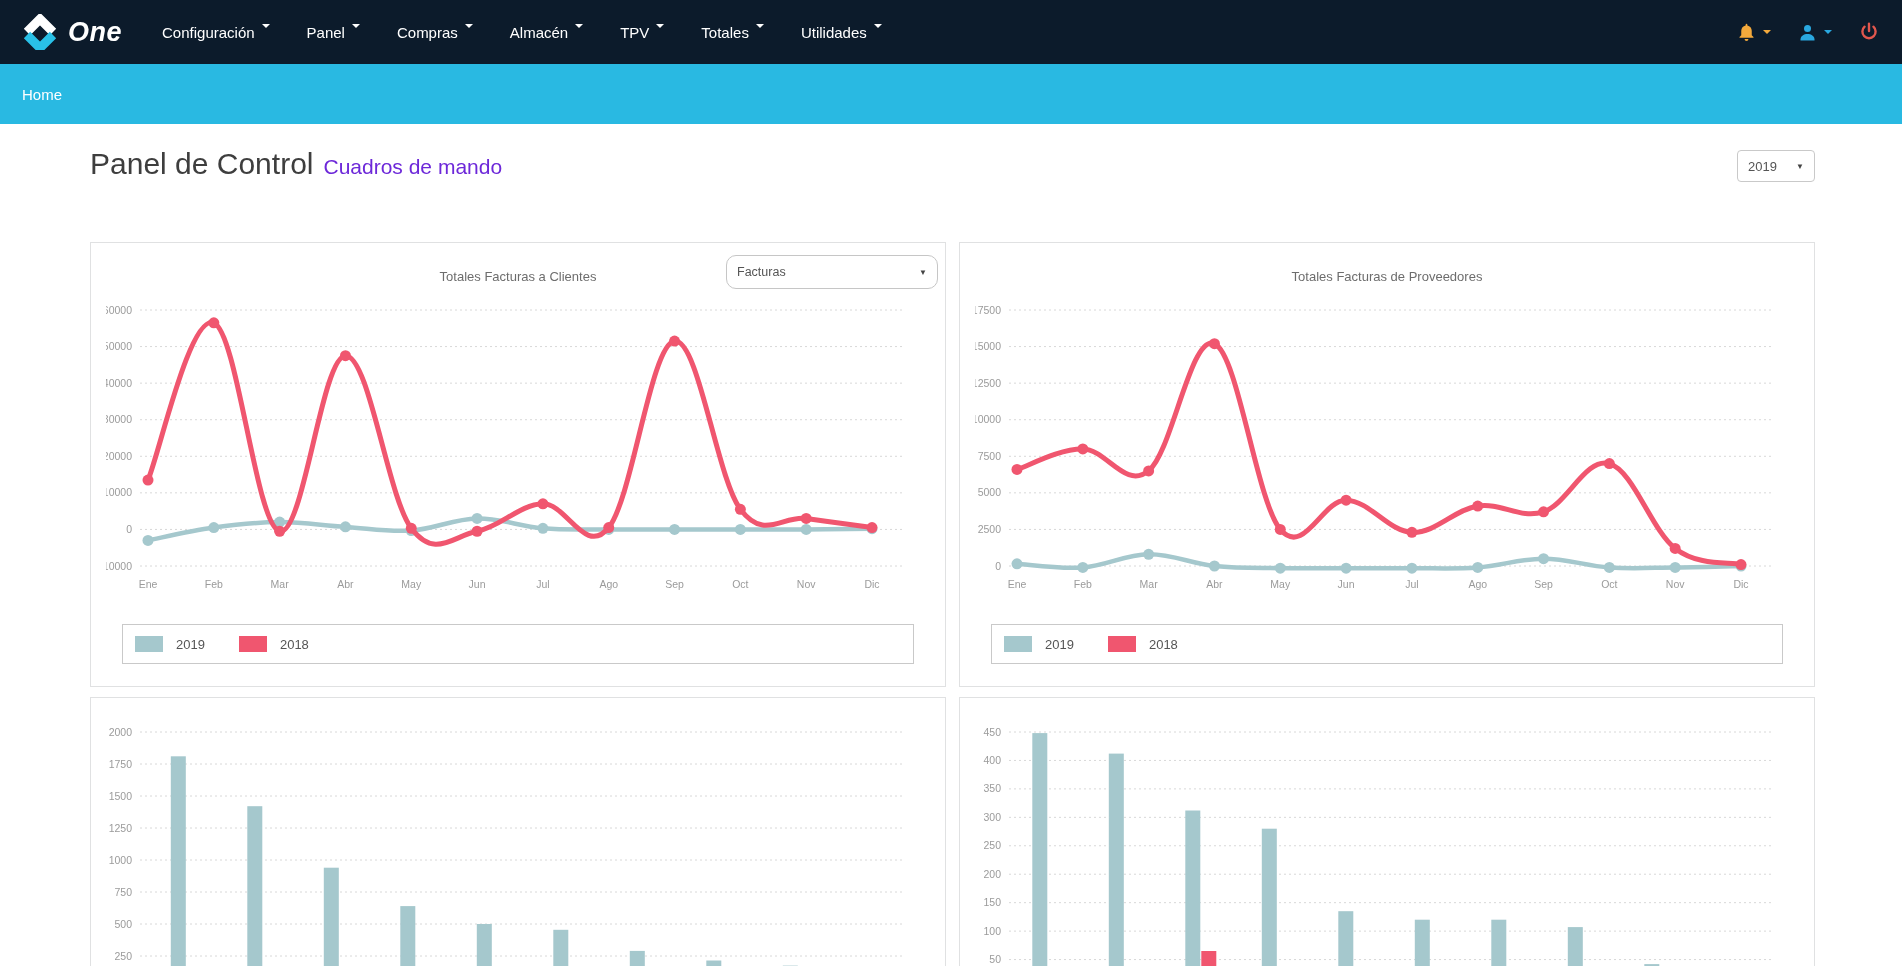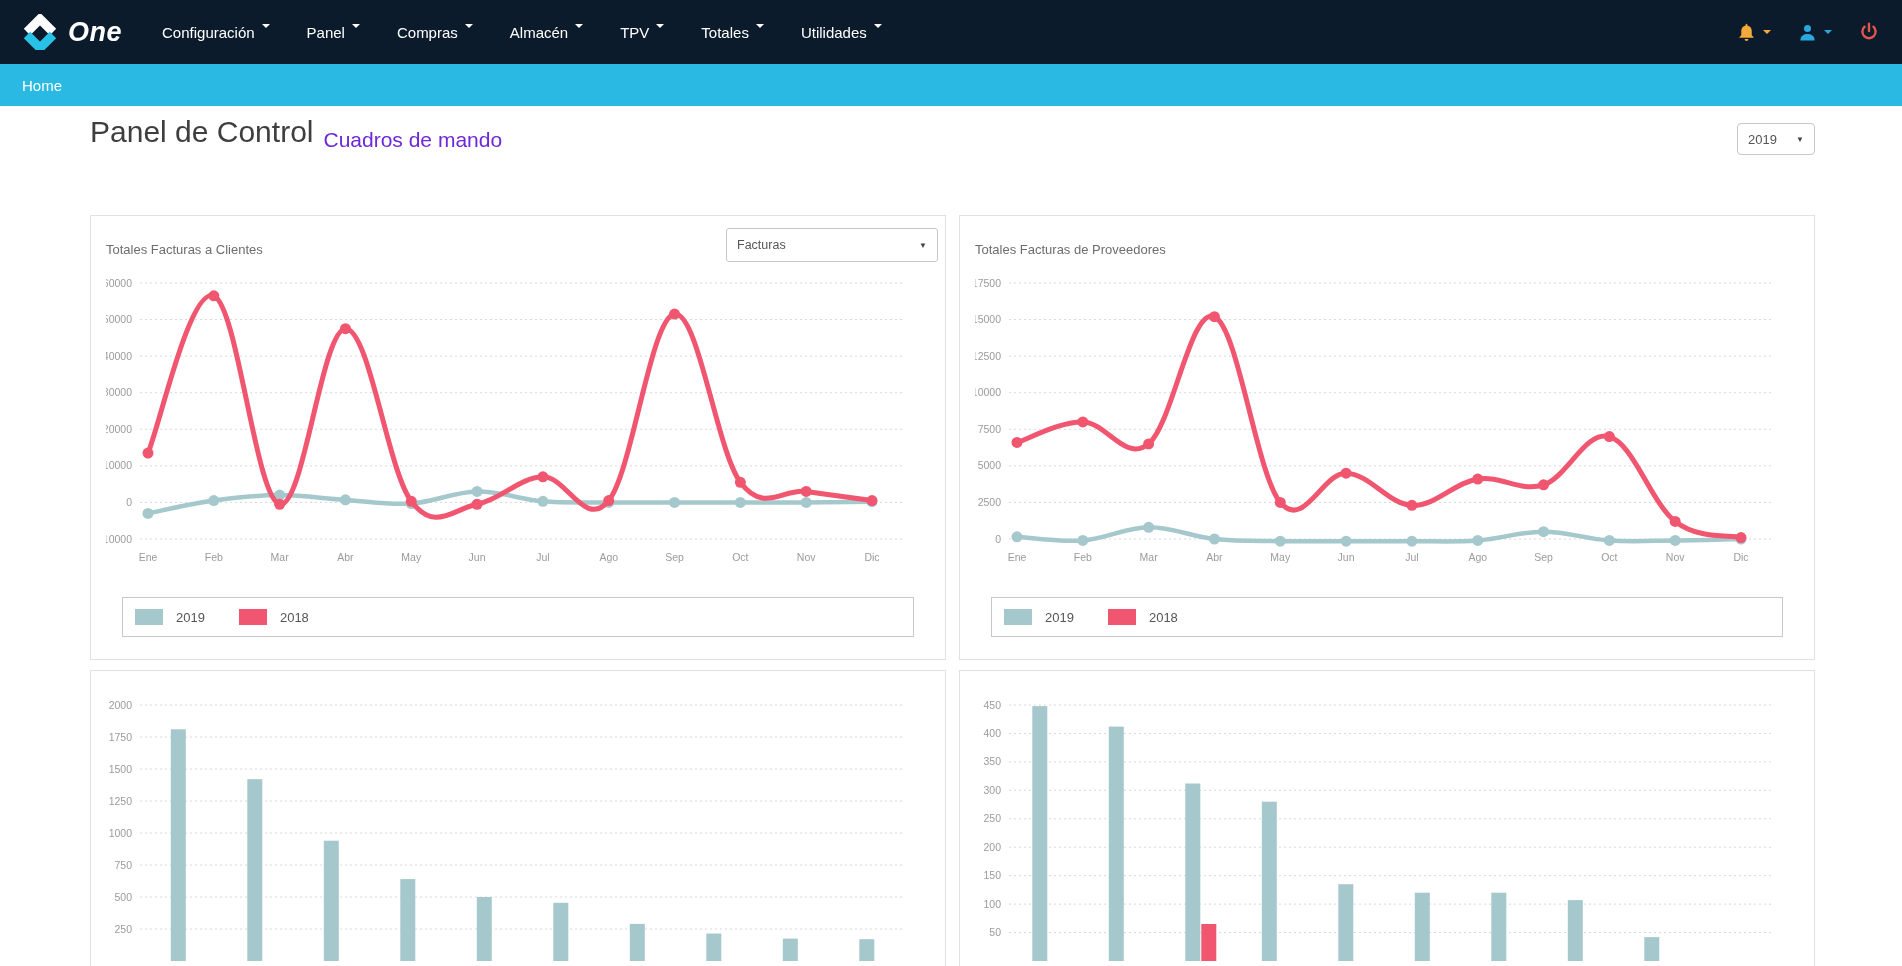--- a/index.html
+++ b/index.html
@@ -13,38 +13,38 @@
   .brand { display:flex; align-items:center; gap:10px; margin-right:30px; cursor:pointer; }
   .brand-text { color:#fff; font-size:27px; font-weight:bold; font-style:italic; letter-spacing:.5px; }
   .nav-menu { display:flex; gap:37px; margin-left:10px; }
   .nav-item { color:#fff; font-size:15px; display:flex; align-items:flex-start; gap:7px; cursor:pointer; white-space:nowrap; }
   .caret-down { width:0; height:0; border-left:4px solid transparent; border-right:4px solid transparent; border-top:4px solid #fff; }
   .caret-orange { border-top-color:#f3a93c; }
   .caret-blue { border-top-color:#29a8e0; }
   .nav-right { margin-left:auto; display:flex; align-items:center; gap:26px; }
   .icon-group { display:flex; align-items:center; gap:6px; cursor:pointer; }
   
-  .breadcrumb-bar { height:42px; background:#29b9e2; display:flex; align-items:center; padding:0 22px; }
+  .breadcrumb-bar { height:60px; background:#29b9e2; display:flex; align-items:center; padding:0 22px; }
   .breadcrumb-bar a { color:#fff; font-size:15px; text-decoration:none; cursor:pointer; }
   
   .content { padding:0 87px 0 90px; }
-  .heading-row { display:flex; align-items:center; margin-top:3px; }
+  .heading-row { display:flex; align-items:flex-end; margin-top:12px; }
   .page-title { margin:0; font-size:30px; font-weight:400; color:#3e3e3e; line-height:1.25; }
   .page-subtitle { font-size:21px; color:#6d28d9; margin-left:10px; align-self:flex-end; padding-bottom:3px; }
   .year-select { margin-left:auto; margin-top:14px; width:78px; height:32px; border:1px solid #c9c9c9; border-radius:4px;
     display:flex; align-items:center; justify-content:space-between; padding:0 10px; font-size:13px; color:#555; background:#fff; cursor:pointer; }
   .select-caret { font-size:8px; color:#444; }
   
   .charts-row { display:flex; gap:13px; }
   .row1 { margin-top:60px; }
   .row2 { margin-top:10px; }
   .panel { flex:1; border:1px solid #e0e1e2; background:#fff; position:relative; padding:10px 15px 18px; }
   .row1 .panel, .row2 .panel { height:445px; }
-  .panel-title { font-size:13px; color:#6d6d6d; margin-top:16px; }
-  .facturas-select { position:absolute; top:12px; right:7px; width:212px; height:30px; border:1px solid #c6c6c6; border-radius:3px;
+  .panel-title { text-align:center; font-size:13px; color:#6d6d6d; margin-top:16px; }
+  .facturas-select { position:absolute; top:12px; right:7px; width:212px; height:30px; border:1px solid #c6c6c6; border-radius:10px;
     background:#fff; display:flex; align-items:center; justify-content:space-between; padding:16px 10px; font-size:12.5px; color:#555; cursor:pointer; }
   .chart-svg { display:block; margin:12px auto 0; }
   svg text { font-size:10.5px; fill:#9b9b9b; }
   .legend-box { margin:28px 16px 0; border:1px solid #c9c9c9; height:40px; display:flex; align-items:center; padding:0 12px; }
   .legend-item { display:flex; align-items:center; gap:13px; margin-right:34px; cursor:pointer; }
   .swatch { width:28px; height:16px; }
   .legend-label { font-size:13px; color:#555; }
 </style>
 </head>
 <body>

